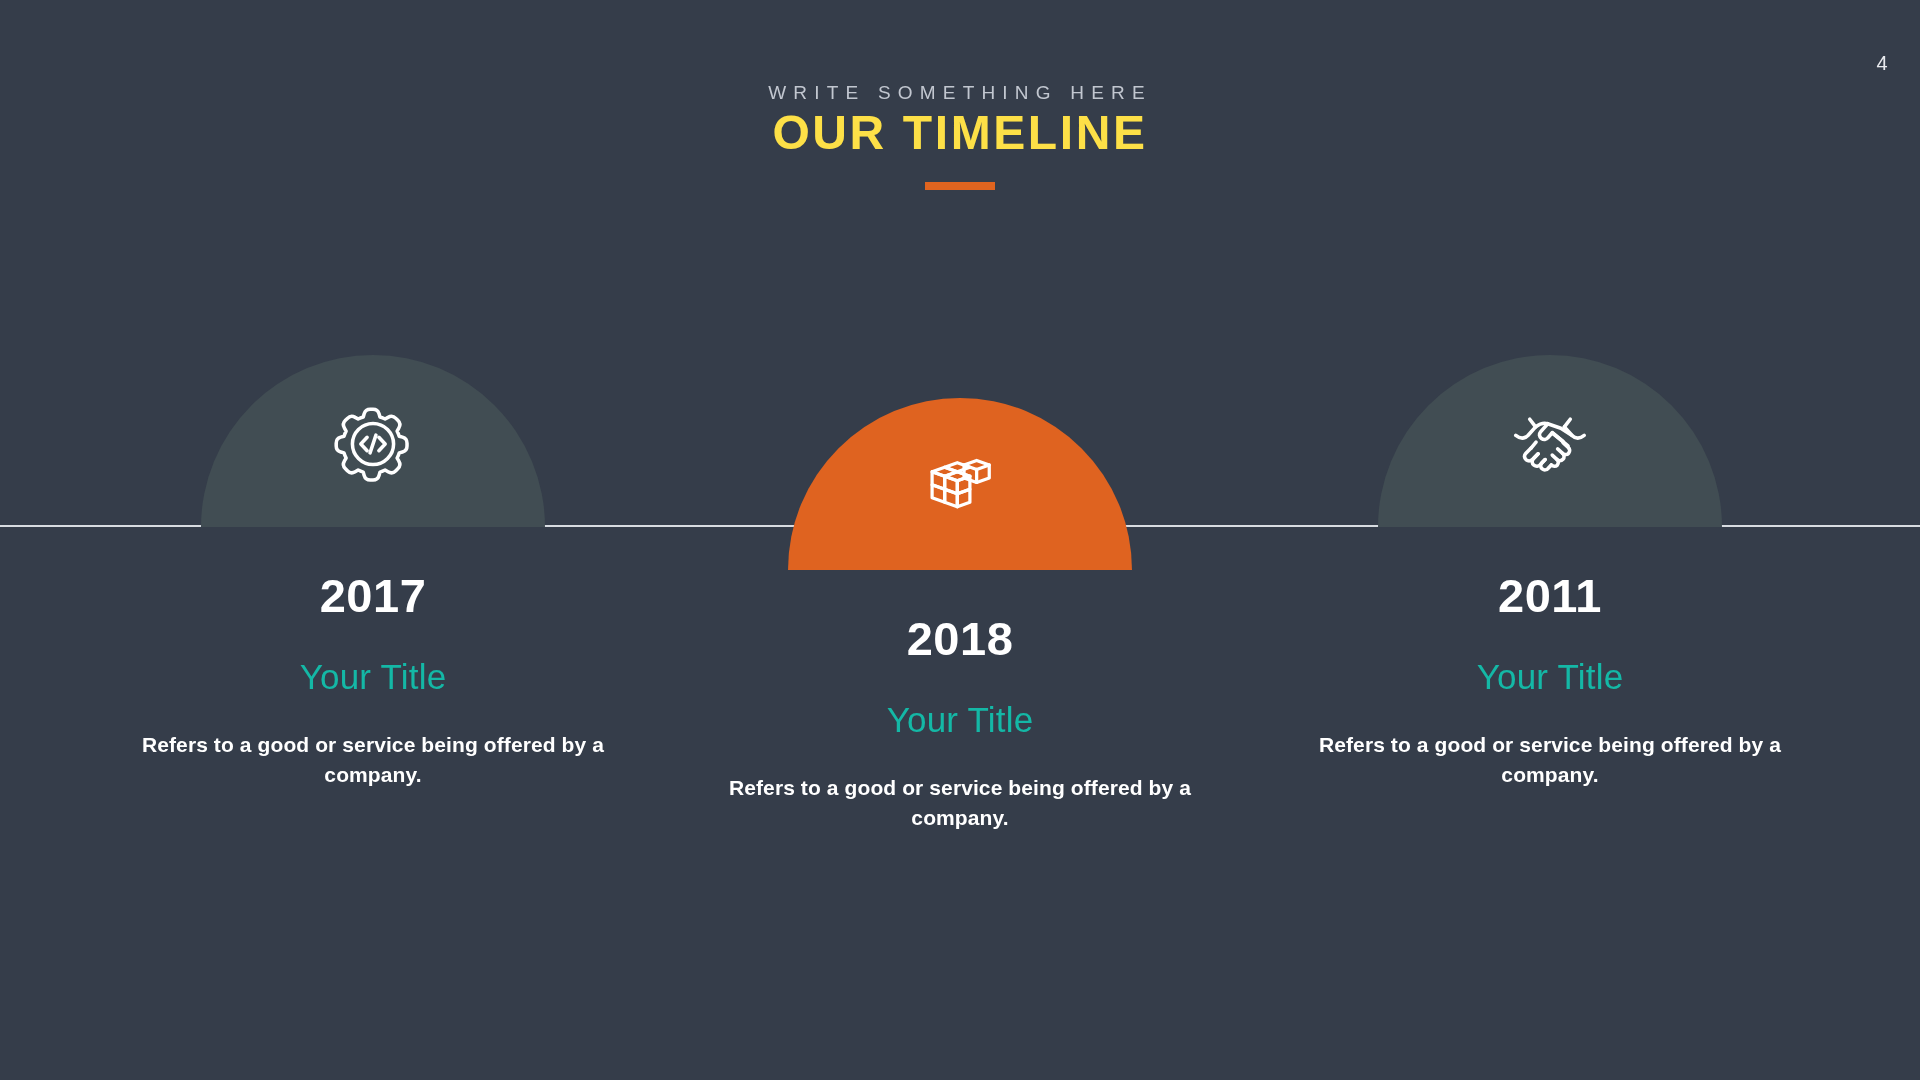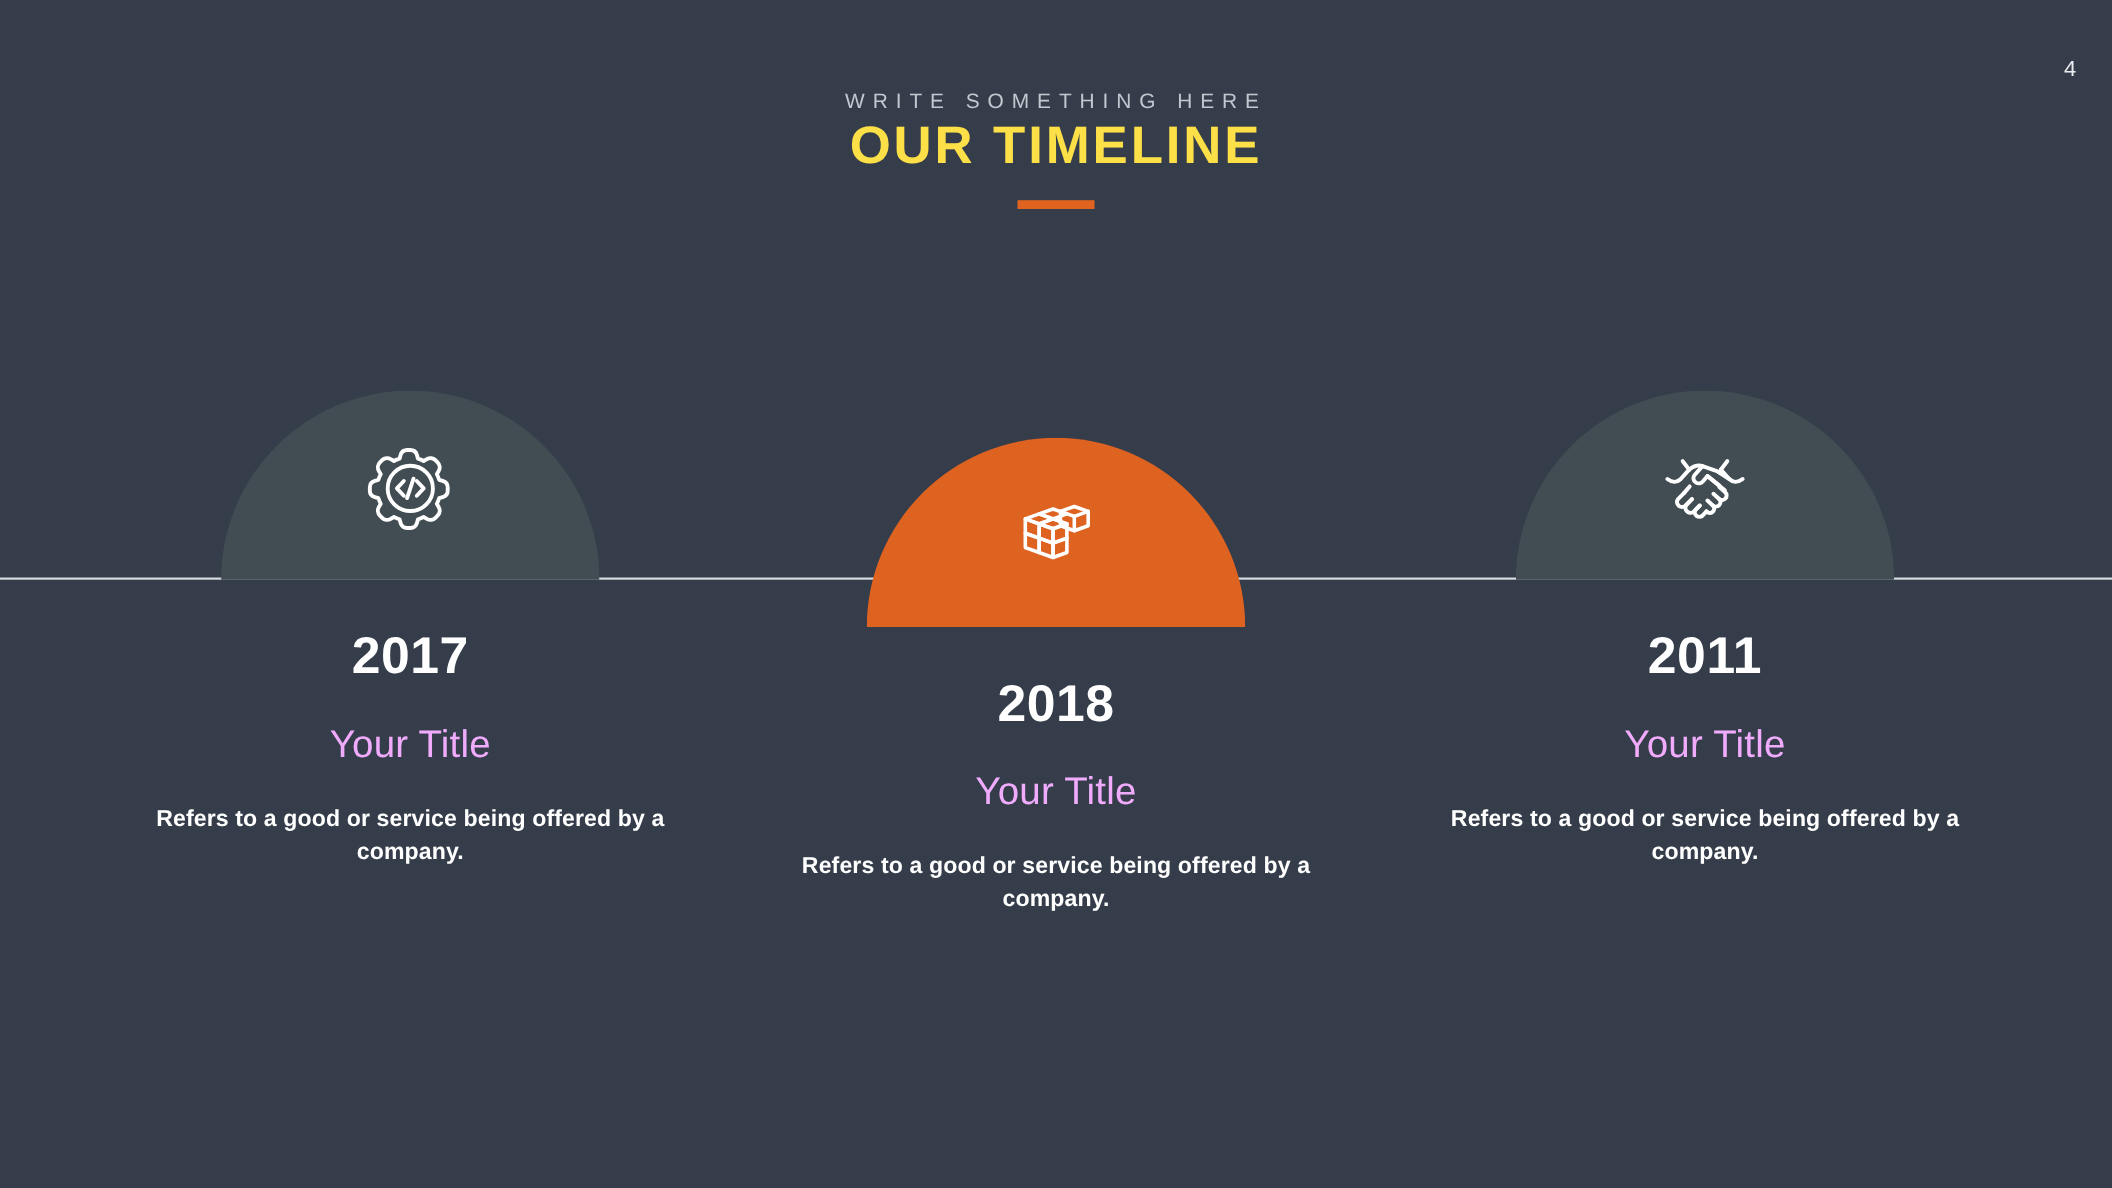--- a/index.html
+++ b/index.html
@@ -134,21 +134,21 @@
     top: 568px;
     font-size: 47px;
     font-weight: 700;
     color: #ffffff;
     letter-spacing: 0.5px;
   }
   .subtitle {
     top: 657px;
     font-size: 35px;
     font-weight: 400;
-    color: #f0abfc;
+    color: #14b8a6;
     letter-spacing: 0.2px;
   }
   .body {
     top: 730px;
     font-size: 21px;
     line-height: 1.41;
     font-weight: 700;
     color: #ffffff;
     letter-spacing: 0.1px;
   }

